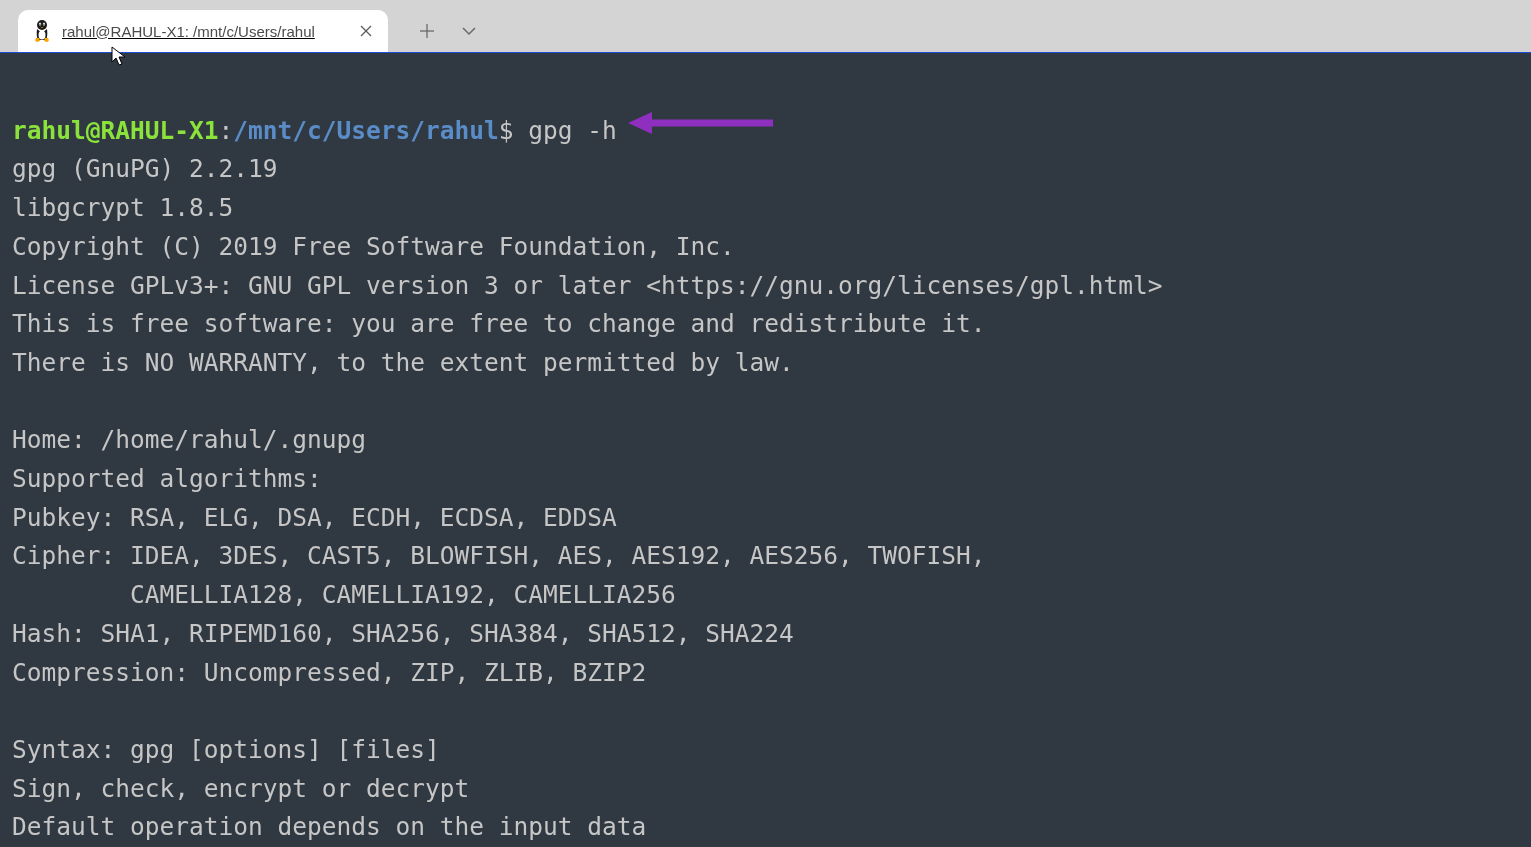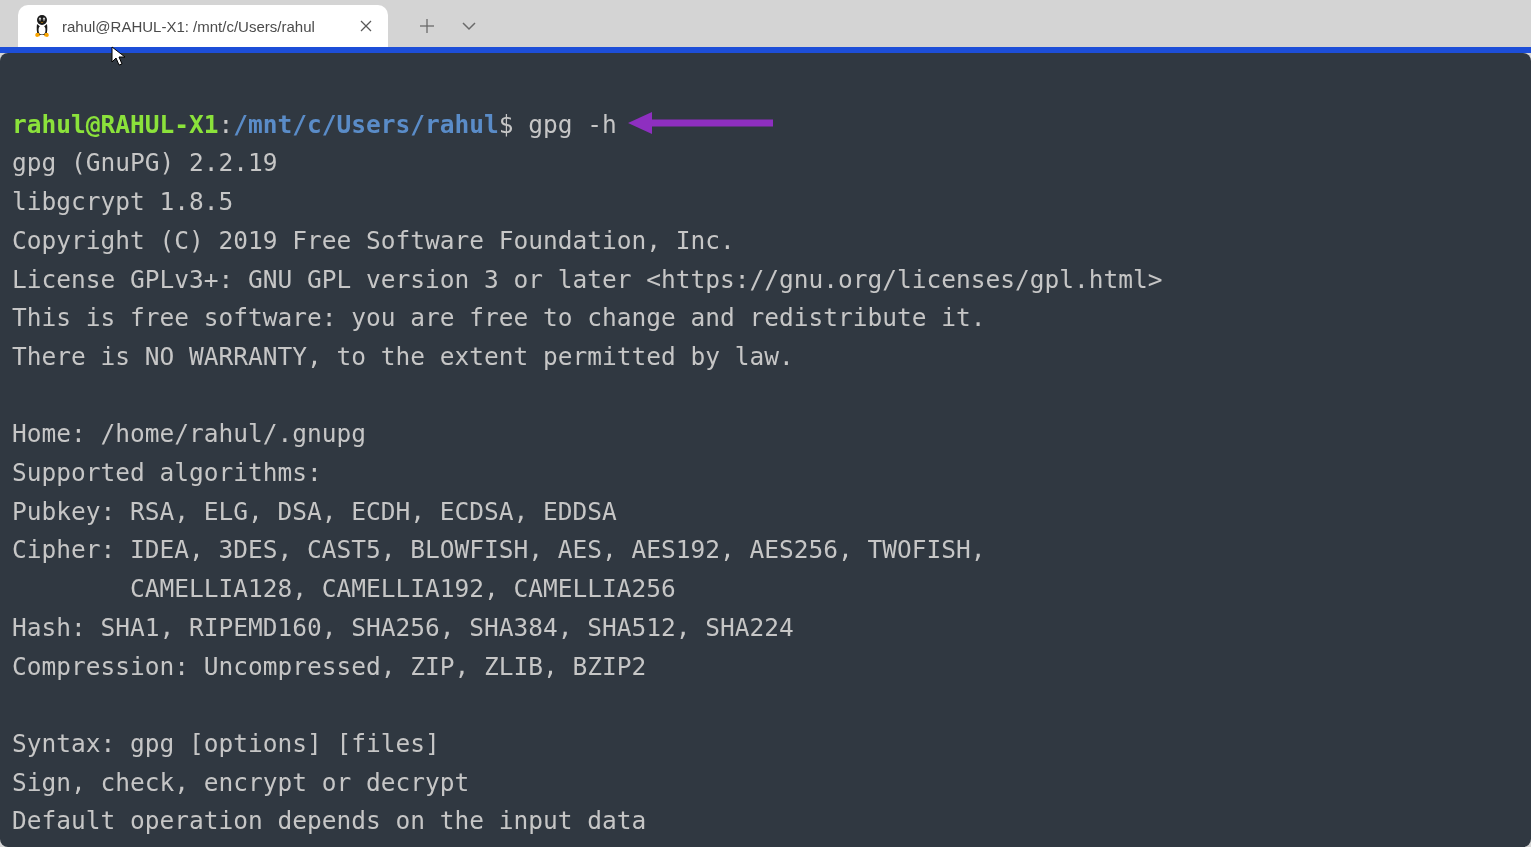--- a/index.html
+++ b/index.html
@@ -9,21 +9,22 @@
       overflow: hidden;
       font-family: -apple-system, BlinkMacSystemFont, "Segoe UI", sans-serif;
       background: #d4d4d4;
     }
     .tab-bar {
       height: 53px;
       background: #d4d4d4;
       display: flex;
       align-items: flex-end;
       padding-left: 18px;
-      border-bottom: 6px solid #1d4ed8;
+      border-bottom: 1px solid #1d4ed8;
+      text-decoration: underline;
     }
     .tab {
       background: #ffffff;
       height: 42px;
       border-radius: 10px 10px 0 0;
       display: flex;
       align-items: center;
       padding: 0 14px;
       gap: 10px;
       min-width: 370px;
@@ -70,28 +71,27 @@
     .cursor-overlay {
       position: absolute;
       top: 46px;
       left: 111px;
       pointer-events: none;
       z-index: 10;
     }
     .terminal {
       background: #303841;
       height: calc(847px - 53px);
-      padding: 14px 12px;
+      padding: 20px 12px;
       font-family: "DejaVu Sans Mono", "Liberation Mono", "Consolas", monospace;
       font-size: 24.5px;
       line-height: 1.58;
       color: #c6c6c6;
       white-space: pre;
       position: relative;
-      border-radius: 8px;
     }
     .prompt-user { color: #8be23b; font-weight: bold; }
     .prompt-path { color: #5a8cc8; font-weight: bold; }
     .prompt-dollar { color: #c6c6c6; }
     .cmd { color: #c6c6c6; }
     .arrow-annot {
       position: absolute;
       top: 16px;
       left: 598px;
       pointer-events: none;

